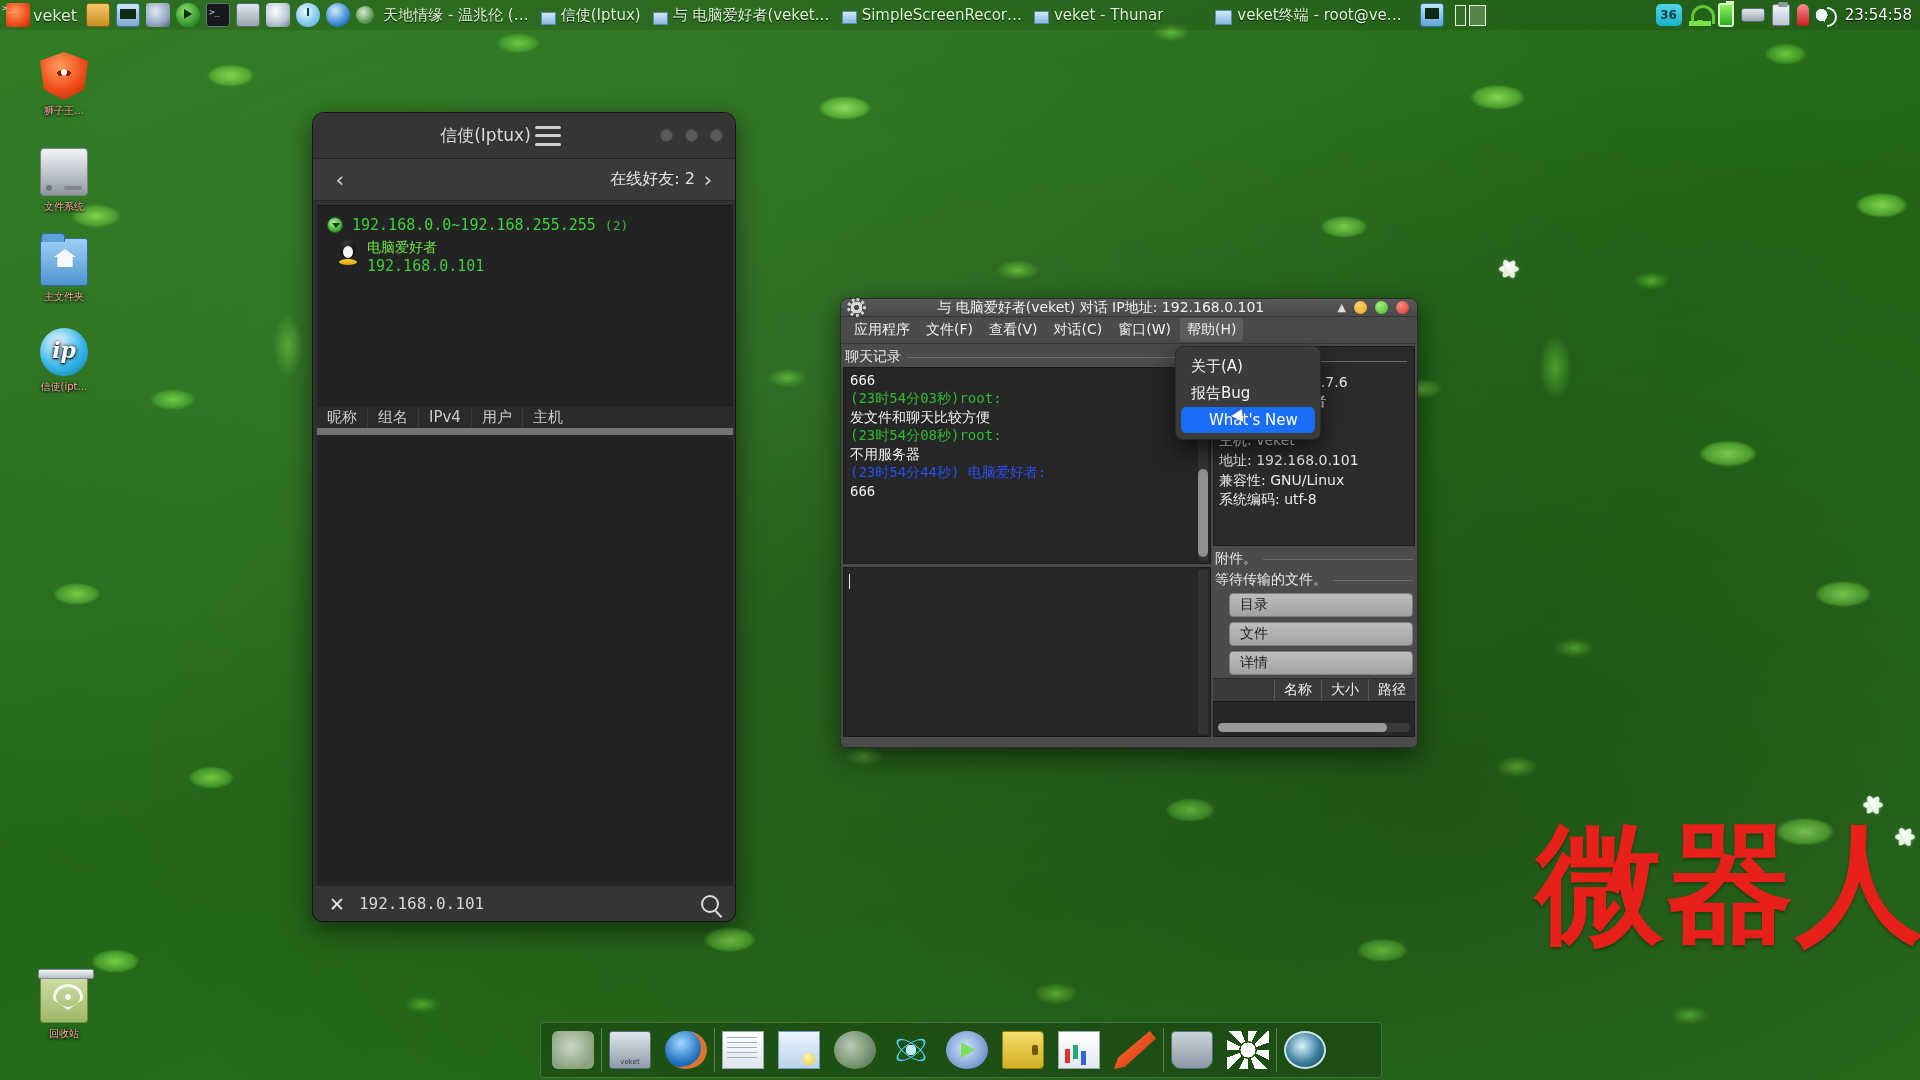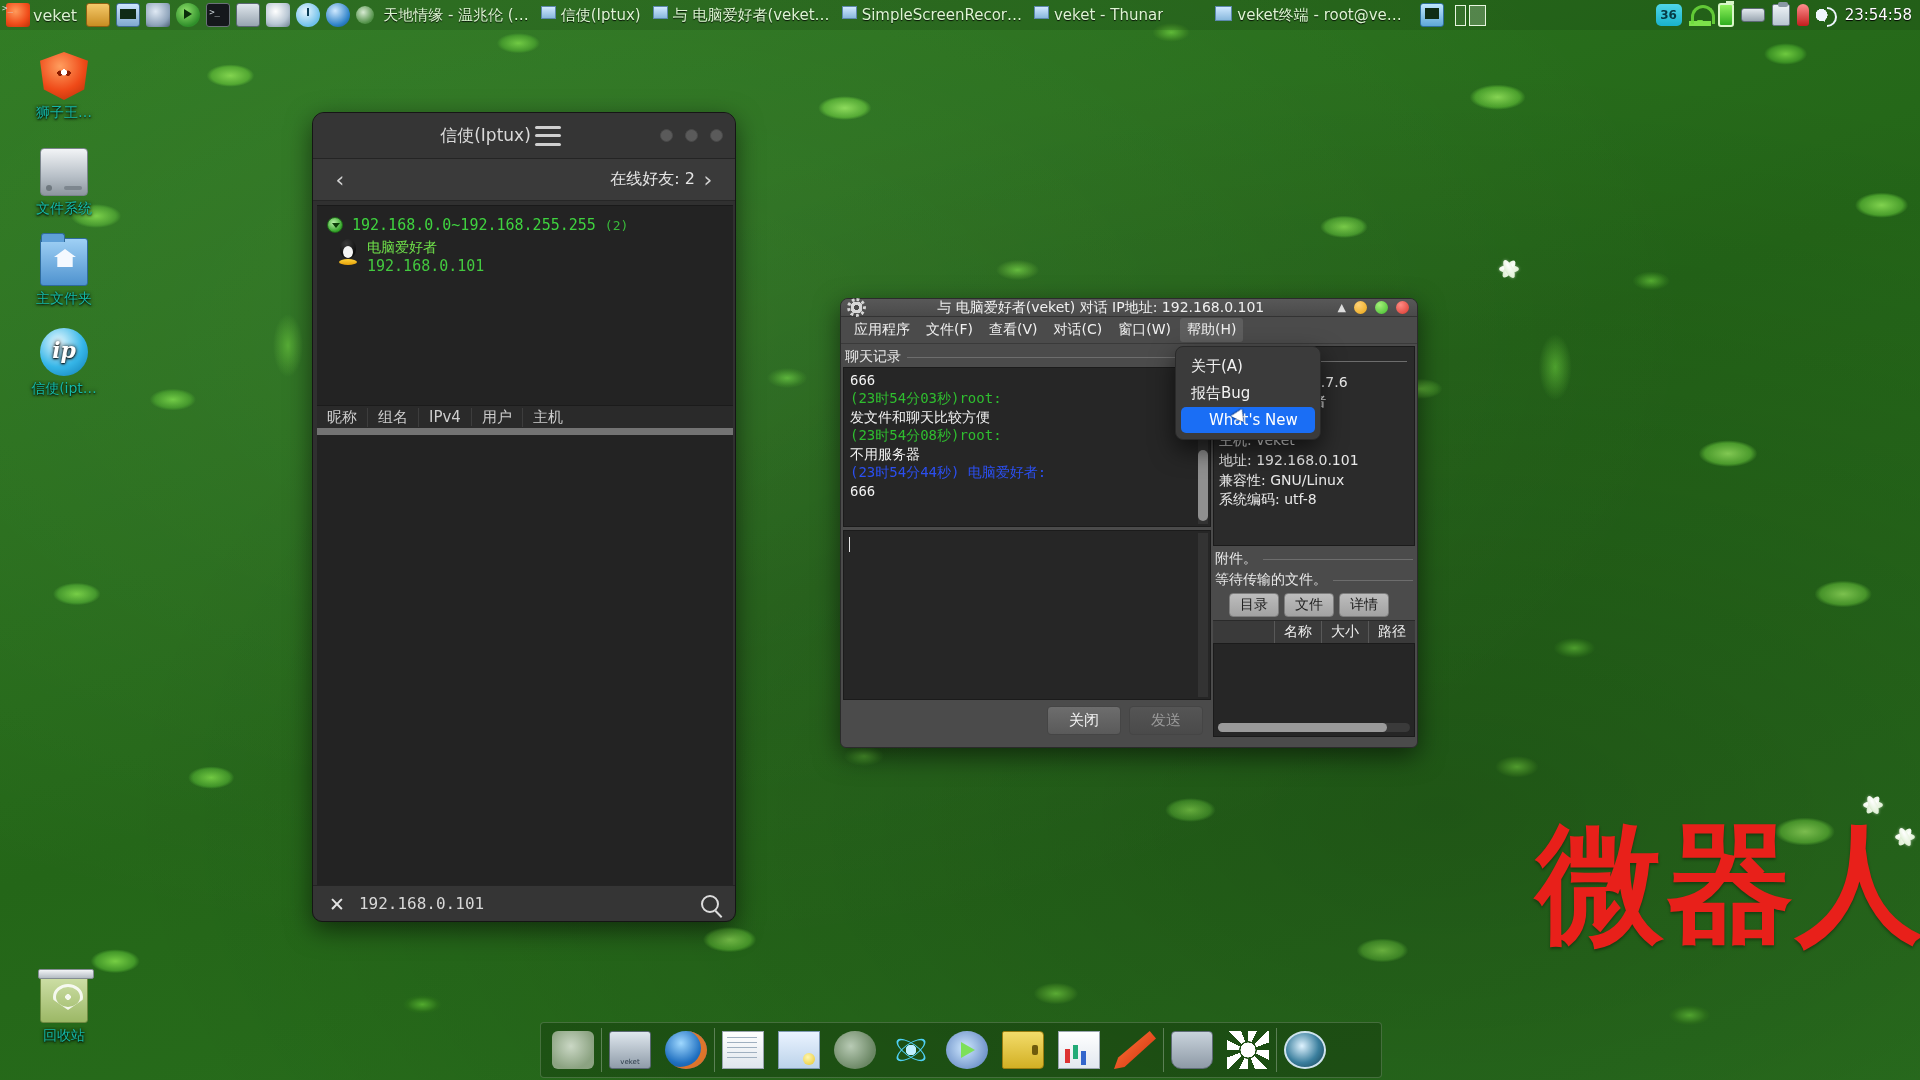--- a/index.html
+++ b/index.html
@@ -99,21 +99,21 @@
     background:rgba(20,52,14,0.18);
     color:#e9f7e3;
     font-size:16px;
     overflow:hidden;
   }
   #toppanel .tp-label{
     color:#d9f3cf; margin-right:6px; white-space:nowrap;
     text-shadow:0 1px 1px rgba(0,0,0,.8);
   }
   .tp-icon{ width:24px;height:24px;margin:0 3px;flex:0 0 auto;border-radius:3px;position:relative;}
-  .tp-win{ display:flex;align-items:flex-start;gap:5px;margin:0 6px;max-width:230px;overflow:hidden;white-space:nowrap;}
+  .tp-win{ display:flex;align-items:flex-end;gap:5px;margin:0 6px;max-width:230px;overflow:hidden;white-space:nowrap;}
   .tp-win .tw-label{ color:#ddf6d2; font-size:15px; text-shadow:0 1px 1px rgba(0,0,0,.85); overflow:hidden; text-overflow:ellipsis;}
   .tp-win .tw-ico{ width:15px;height:13px;background:linear-gradient(#cfe8ff,#88b8dd);border:1px solid #5d88ad;flex:0 0 auto;}
   #tp-right{ margin-left:auto; display:flex; align-items:center; gap:7px; padding-right:8px;}
   #tp-clock{ color:#ffffff; font-size:15px; text-shadow:0 1px 1px #000; }
   .tray{ width:22px;height:22px;position:relative;flex:0 0 auto;}
 
   
   .ic-brave{background:radial-gradient(circle at 40% 35%,#ff9a5a,#f04c1a 60%,#b93107);}
   .ic-folder{background:linear-gradient(#f5c96a,#c98d22);border:1px solid #8e5f12;}
   .ic-mon{background:linear-gradient(#cde6ff,#7fa9cf);border:1px solid #3f6b91;}
@@ -144,22 +144,22 @@
   .tr-clip::after{content:"";position:absolute;left:5px;top:-3px;width:10px;height:5px;background:#8a98a5;border-radius:2px;}
   .tr-mic{background:linear-gradient(#ff8e8e,#c31d1d);border-radius:8px 8px 4px 4px;}
   .tr-vol{background:radial-gradient(circle at 25% 50%, #eef6ff 0 30%, transparent 31%);}
   .tr-vol::before{content:"";position:absolute;left:1px;top:6px;border-right:8px solid #eef6ff;border-top:6px solid transparent;border-bottom:6px solid transparent;}
   .tr-vol::after{content:"";position:absolute;left:11px;top:3px;width:8px;height:16px;border:2px solid #eef6ff;border-left:none;border-radius:0 10px 10px 0;}
   .tr-temp{width:26px;height:22px;background:linear-gradient(#4fd6e8,#19b2cb);border-radius:5px;
     color:#063a45;font-size:12px;font-weight:bold;display:flex;align-items:center;justify-content:center;}
 
   
   .desk-icon{
-    position:absolute; width:96px; text-align:center; color:#14b8a6;
-    font-size:14px; text-shadow:0 1px 2px #000, 0 0 4px rgba(0,0,0,.9);
+    position:absolute; width:96px; text-align:center; color:#fca5a5;
+    font-size:10px; text-shadow:0 1px 2px #000, 0 0 4px rgba(0,0,0,.9);
     cursor:pointer;
   }
   .desk-icon .glyph{ width:48px;height:48px;margin:0 auto 4px;position:relative; }
   .desk-icon .cap{ display:block; white-space:nowrap; overflow:hidden; }
 
   .g-brave{ background:radial-gradient(circle at 42% 30%,#ff9e5f,#ef4a18 55%,#ad2b06);
     clip-path:polygon(50% 0,100% 18%,92% 78%,50% 100%,8% 78%,0 18%); }
   .g-brave::after{content:"";position:absolute;left:14px;top:14px;width:20px;height:16px;
     background:radial-gradient(circle at 50% 40%,#fff 0 22%,transparent 23%),
                radial-gradient(circle at 30% 45%,#8a1b00 0 16%,transparent 17%),
@@ -266,21 +266,21 @@
   #wc-input-scroll{ position:absolute; right:2px; top:2px; bottom:2px; width:10px; background:#333;}
   #wc-actions{ display:flex; justify-content:flex-end; gap:8px; padding:6px 8px 2px 0;}
   .wc-act{ min-width:74px; text-align:center; padding:4px 14px; font-size:15px; border-radius:4px;
     background:linear-gradient(#6d6d6d,#5a5a5a); border:1px solid #454545; color:#f4f4f4; cursor:pointer;}
   .wc-act.disabled{ color:#9a9a9a; background:linear-gradient(#555,#4a4a4a); }
   #wc-right{ width:202px; flex:0 0 202px; display:flex; flex-direction:column; gap:2px;}
   #wc-info{ background:#2b2b2b; border:1px solid #1b1b1b; padding:3px 5px; height:200px;
     font-size:14px; color:#e9e9e9; line-height:1.4; overflow:hidden;}
   #wc-info .k{ color:#e9e9e9; }
   #wc-attach{ flex:1 1 auto; display:flex; flex-direction:column; }
-  #wc-file-btns{ display:flex; gap:5px; padding:3px 2px 3px 16px;}
+  #wc-file-btns{ display:flex; gap:5px; padding:3px 2px 3px 16px;flex-direction:column;}
   .wc-fbtn{ padding:2px 10px; font-size:14px; border-radius:4px;
     background:linear-gradient(#bdbdbd,#a2a2a2); border:1px solid #7d7d7d; color:#1d1d1d; cursor:pointer;}
   #wc-filehead{ display:flex; justify-content:flex-end; gap:0; background:#3a3a3a; border-top:1px solid #2a2a2a;}
   #wc-filehead .fh{ font-size:14px; color:#efefef; padding:2px 9px; border-left:1px solid #585858;}
   #wc-filelist{ flex:1 1 auto; background:#262626; border:1px solid #1b1b1b; position:relative;}
   #wc-file-hscroll{ position:absolute; left:4px; right:4px; bottom:4px; height:9px; background:#3a3a3a; border-radius:5px;}
   #wc-file-hthumb{ position:absolute; left:0; top:0; width:88%; height:9px; background:#9a9a9a; border-radius:5px;}
 
   
   #help-menu{ position:absolute; left:334px; top:29px; width:146px;
@@ -528,24 +528,20 @@
         <div class="log-ts-b">(23时54分44秒) 电脑爱好者:</div>
         <div class="log-msg">666</div>
         <div id="wc-log-scroll">
           <div id="wc-log-thumb"></div>
         </div>
       </div>
       <div id="wc-input">
         <span id="wc-caret"></span>
         <div id="wc-input-scroll"></div>
       </div>
-      <div id="wc-actions">
-        <span class="wc-act">关闭</span>
-        <span class="wc-act disabled">发送</span>
-      </div>
     </div>
 
     <div id="wc-right">
       <div id="wc-info">
         <div class="wc-frame-label">
           <span>工具具</span>
           <span class="rule"></span>
         </div>
         <div class="k">版本: 1_iptux 0.7.6</div>
         <div class="k">昵称: 电脑爱好者</div>

